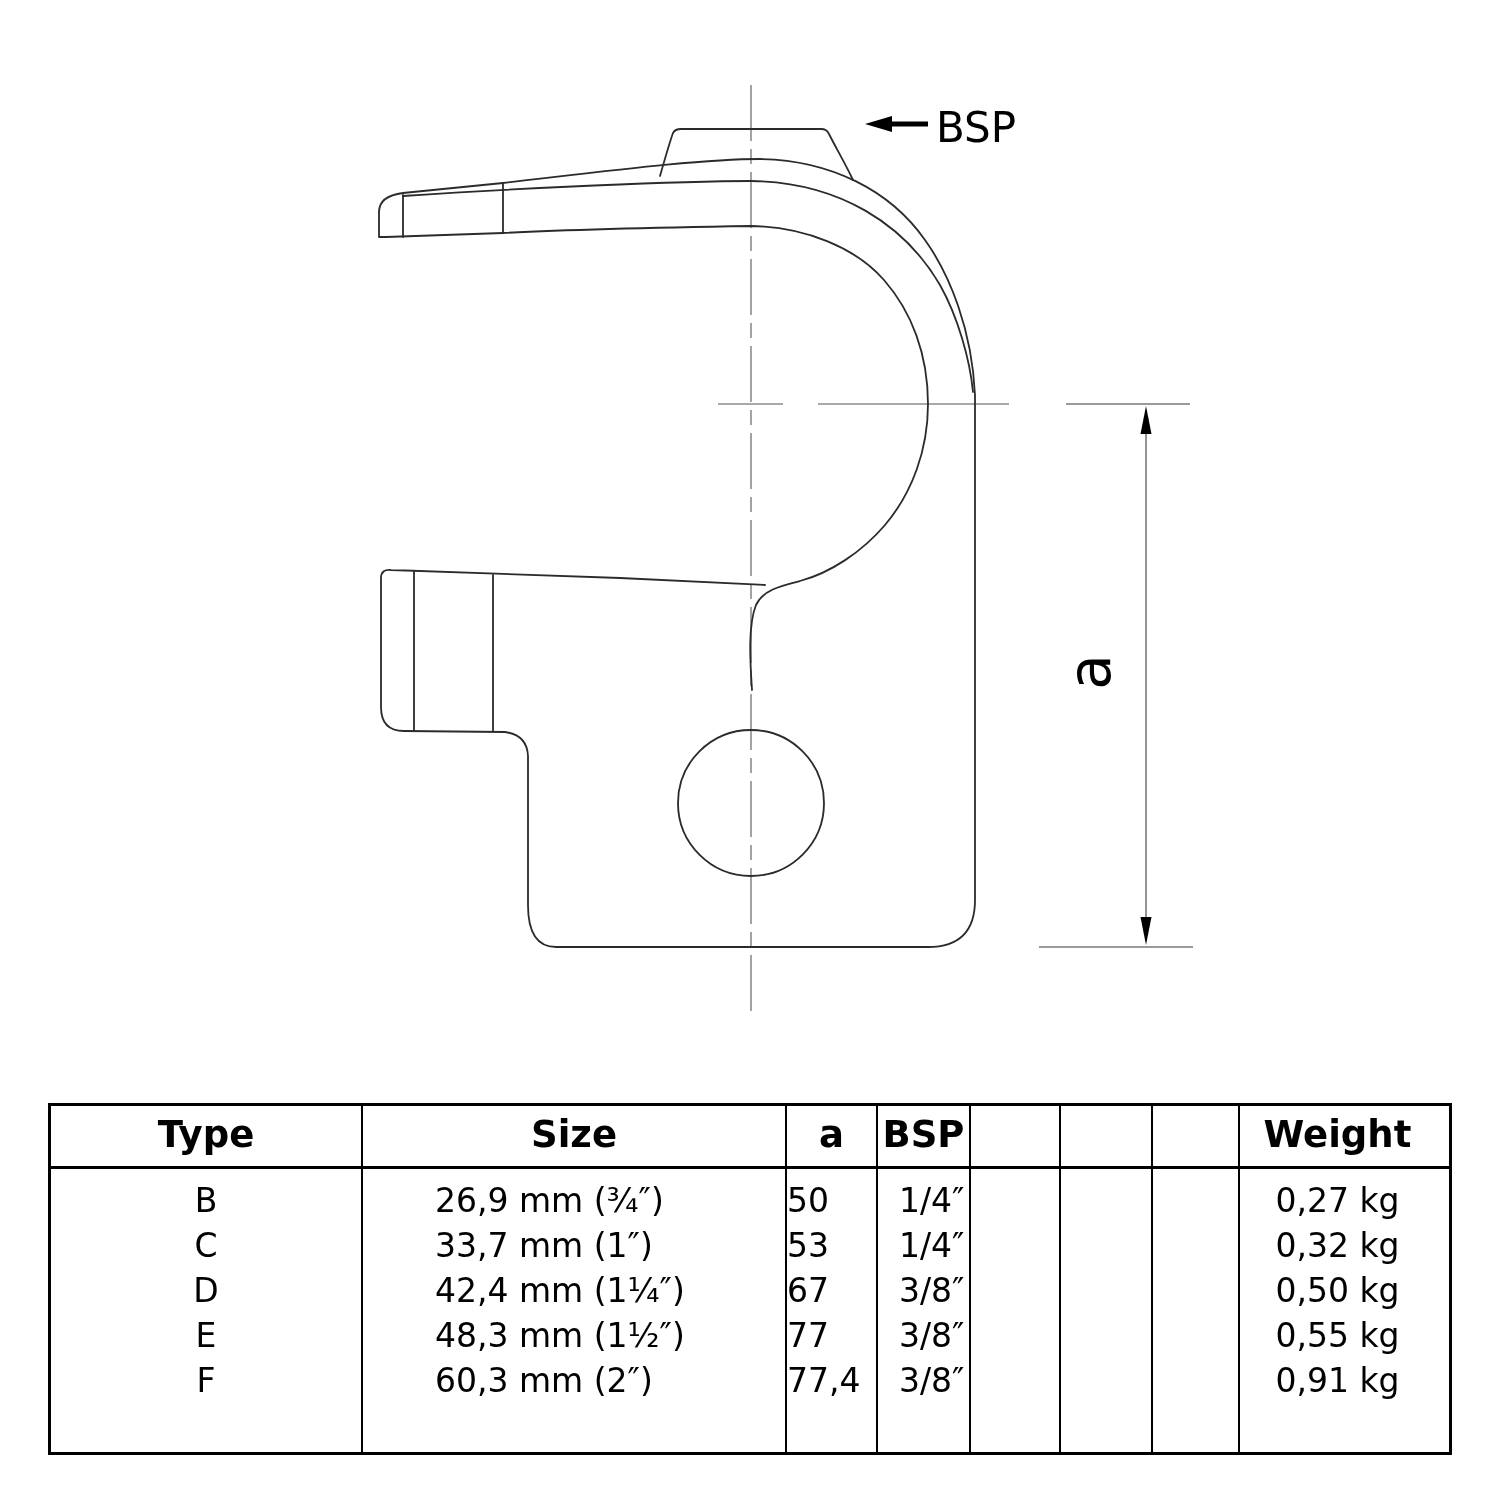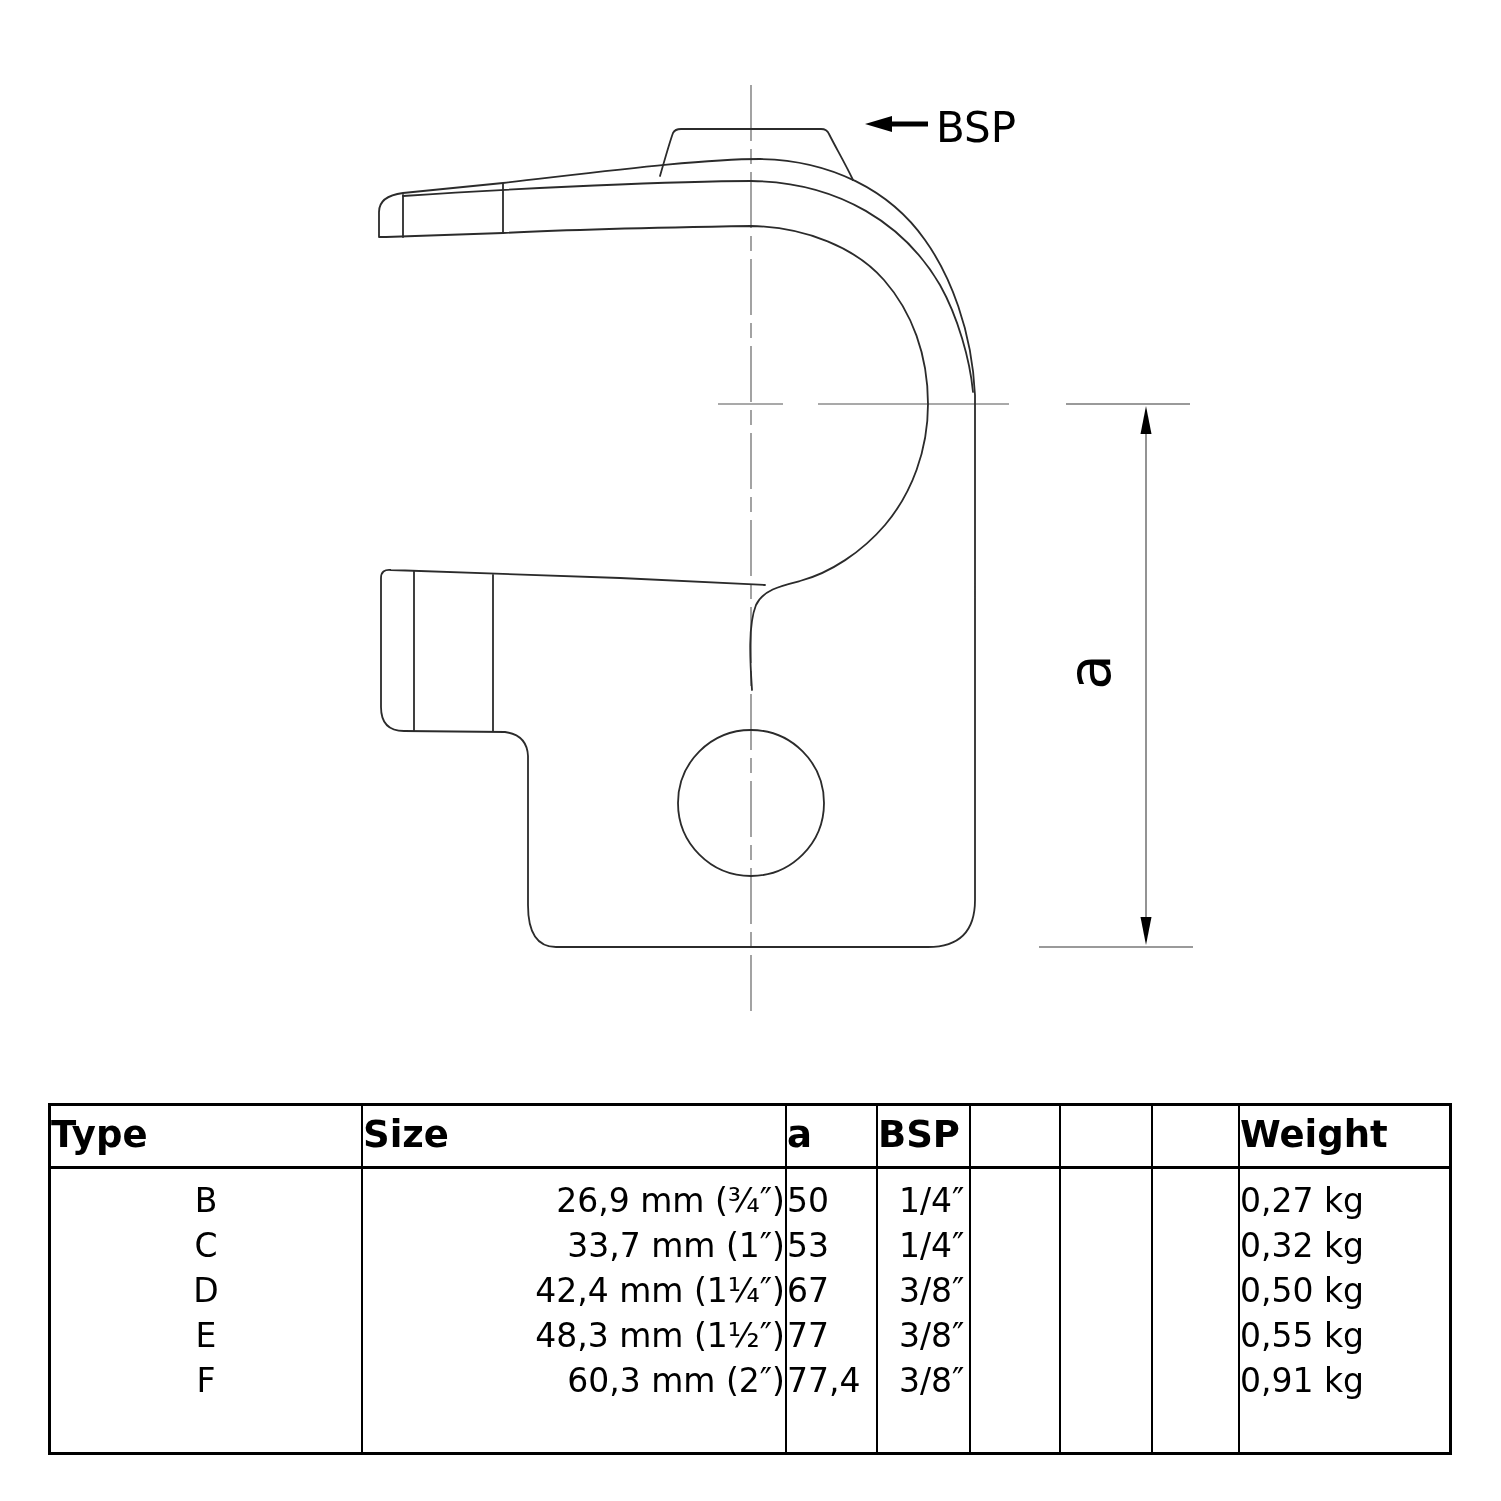--- a/index.html
+++ b/index.html
@@ -15,38 +15,38 @@
     position:absolute;left:48px;top:1103px;width:1404px;height:352px;
     border:3px solid #000;box-sizing:border-box;background:#fff;
   }
   .t-head{
     display:grid;height:60px;
     grid-template-columns:312px 424px 91px 93px 90px 92px 87px 195px;
     border-bottom:3px solid #000;
   }
   .t-head .hcell{
     border-right:2px solid #000;
-    font-weight:bold;font-size:37px;line-height:58px;text-align:left;
+    font-weight:bold;font-size:37px;line-height:58px;text-align:center;
     white-space:nowrap;overflow:hidden;
   }
   .t-head .hcell:last-child{border-right:none;}
   .t-body{
     display:grid;height:283px;
     grid-template-columns:312px 424px 91px 93px 90px 92px 87px 195px;
   }
   .t-body .tcol{border-right:2px solid #000;padding-top:9px;box-sizing:border-box;}
   .t-body .tcol:last-child{border-right:none;}
   .t-body .cell{
     height:45px;line-height:45px;font-size:33px;white-space:nowrap;overflow:visible;
   }
   .col-type .cell{text-align:center;}
-  .col-size .cell{text-align:right;padding-left:46px;}
+  .col-size .cell{text-align:left;padding-left:72px;}
   .col-a .cell{text-align:left;padding-right:12px;}
   .col-bsp .cell{text-align:left;padding-left:21px;}
-  .col-weight .cell{text-align:left;}
+  .col-weight .cell{text-align:center;}
 </style>
 </head>
 <body>
 
 <div class="stage">
 
   <svg width="1501" height="1070" viewBox="0 0 1501 1070">
 
     <g stroke="#8c8c8c" stroke-width="1.6" fill="none">
       <line x1="751" y1="85" x2="751" y2="1016" stroke-dasharray="56 8 15 8"></line>

